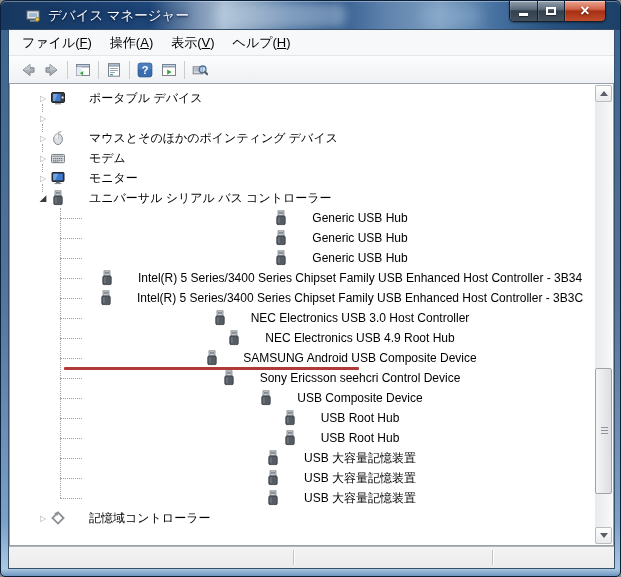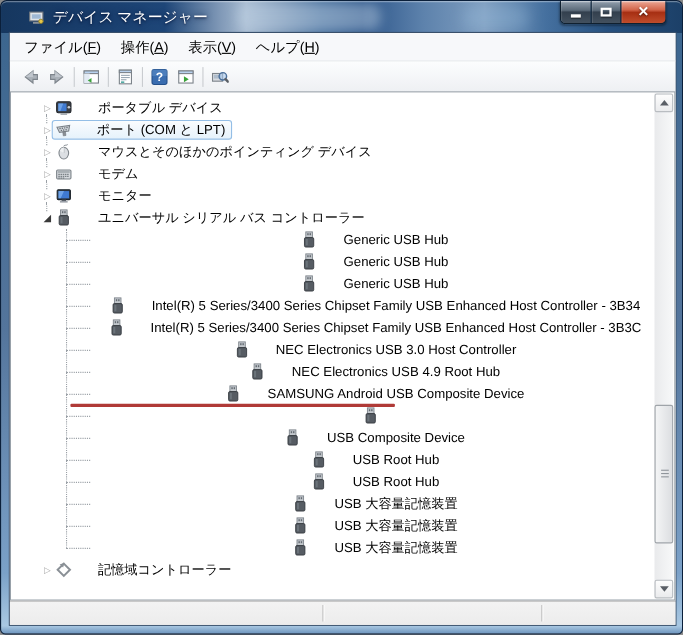--- a/index.html
+++ b/index.html
@@ -292,28 +292,20 @@
           <span class="ticon">
               <svg viewBox="0 0 16 16">
                 <use href="#sym-portable"></use>
               </svg>
             </span>
           <span class="lbl">ポータブル デバイス</span>
         </div>
 
         <div class="row l0 tick">
           <span class="exp">▷</span>
-          <span class="selpill">
-            <span class="ticon">
-                <svg viewBox="0 0 16 16">
-                  <use href="#sym-port"></use>
-                </svg>
-              </span>
-            <span class="lbl">ポート (COM と LPT)</span>
-          </span>
         </div>
 
         <div class="row l0 tick">
           <span class="exp">▷</span>
           <span class="ticon">
               <svg viewBox="0 0 16 16">
                 <use href="#sym-mouse"></use>
               </svg>
             </span>
           <span class="lbl">マウスとそのほかのポインティング デバイス</span>
@@ -412,20 +404,21 @@
               </svg>
             </span>
           <span class="lbl">SAMSUNG Android USB Composite Device</span>
         </div>
         <div class="row l1">
           <span class="ticon">
               <svg viewBox="0 0 16 16">
                 <use href="#sym-usb"></use>
               </svg>
             </span>
+          <span class="lbl">Sony Ericsson seehcri Control Device</span>
         </div>
         <div class="row l1">
           <span class="ticon">
               <svg viewBox="0 0 16 16">
                 <use href="#sym-usb"></use>
               </svg>
             </span>
           <span class="lbl">USB Composite Device</span>
         </div>
         <div class="row l1">

